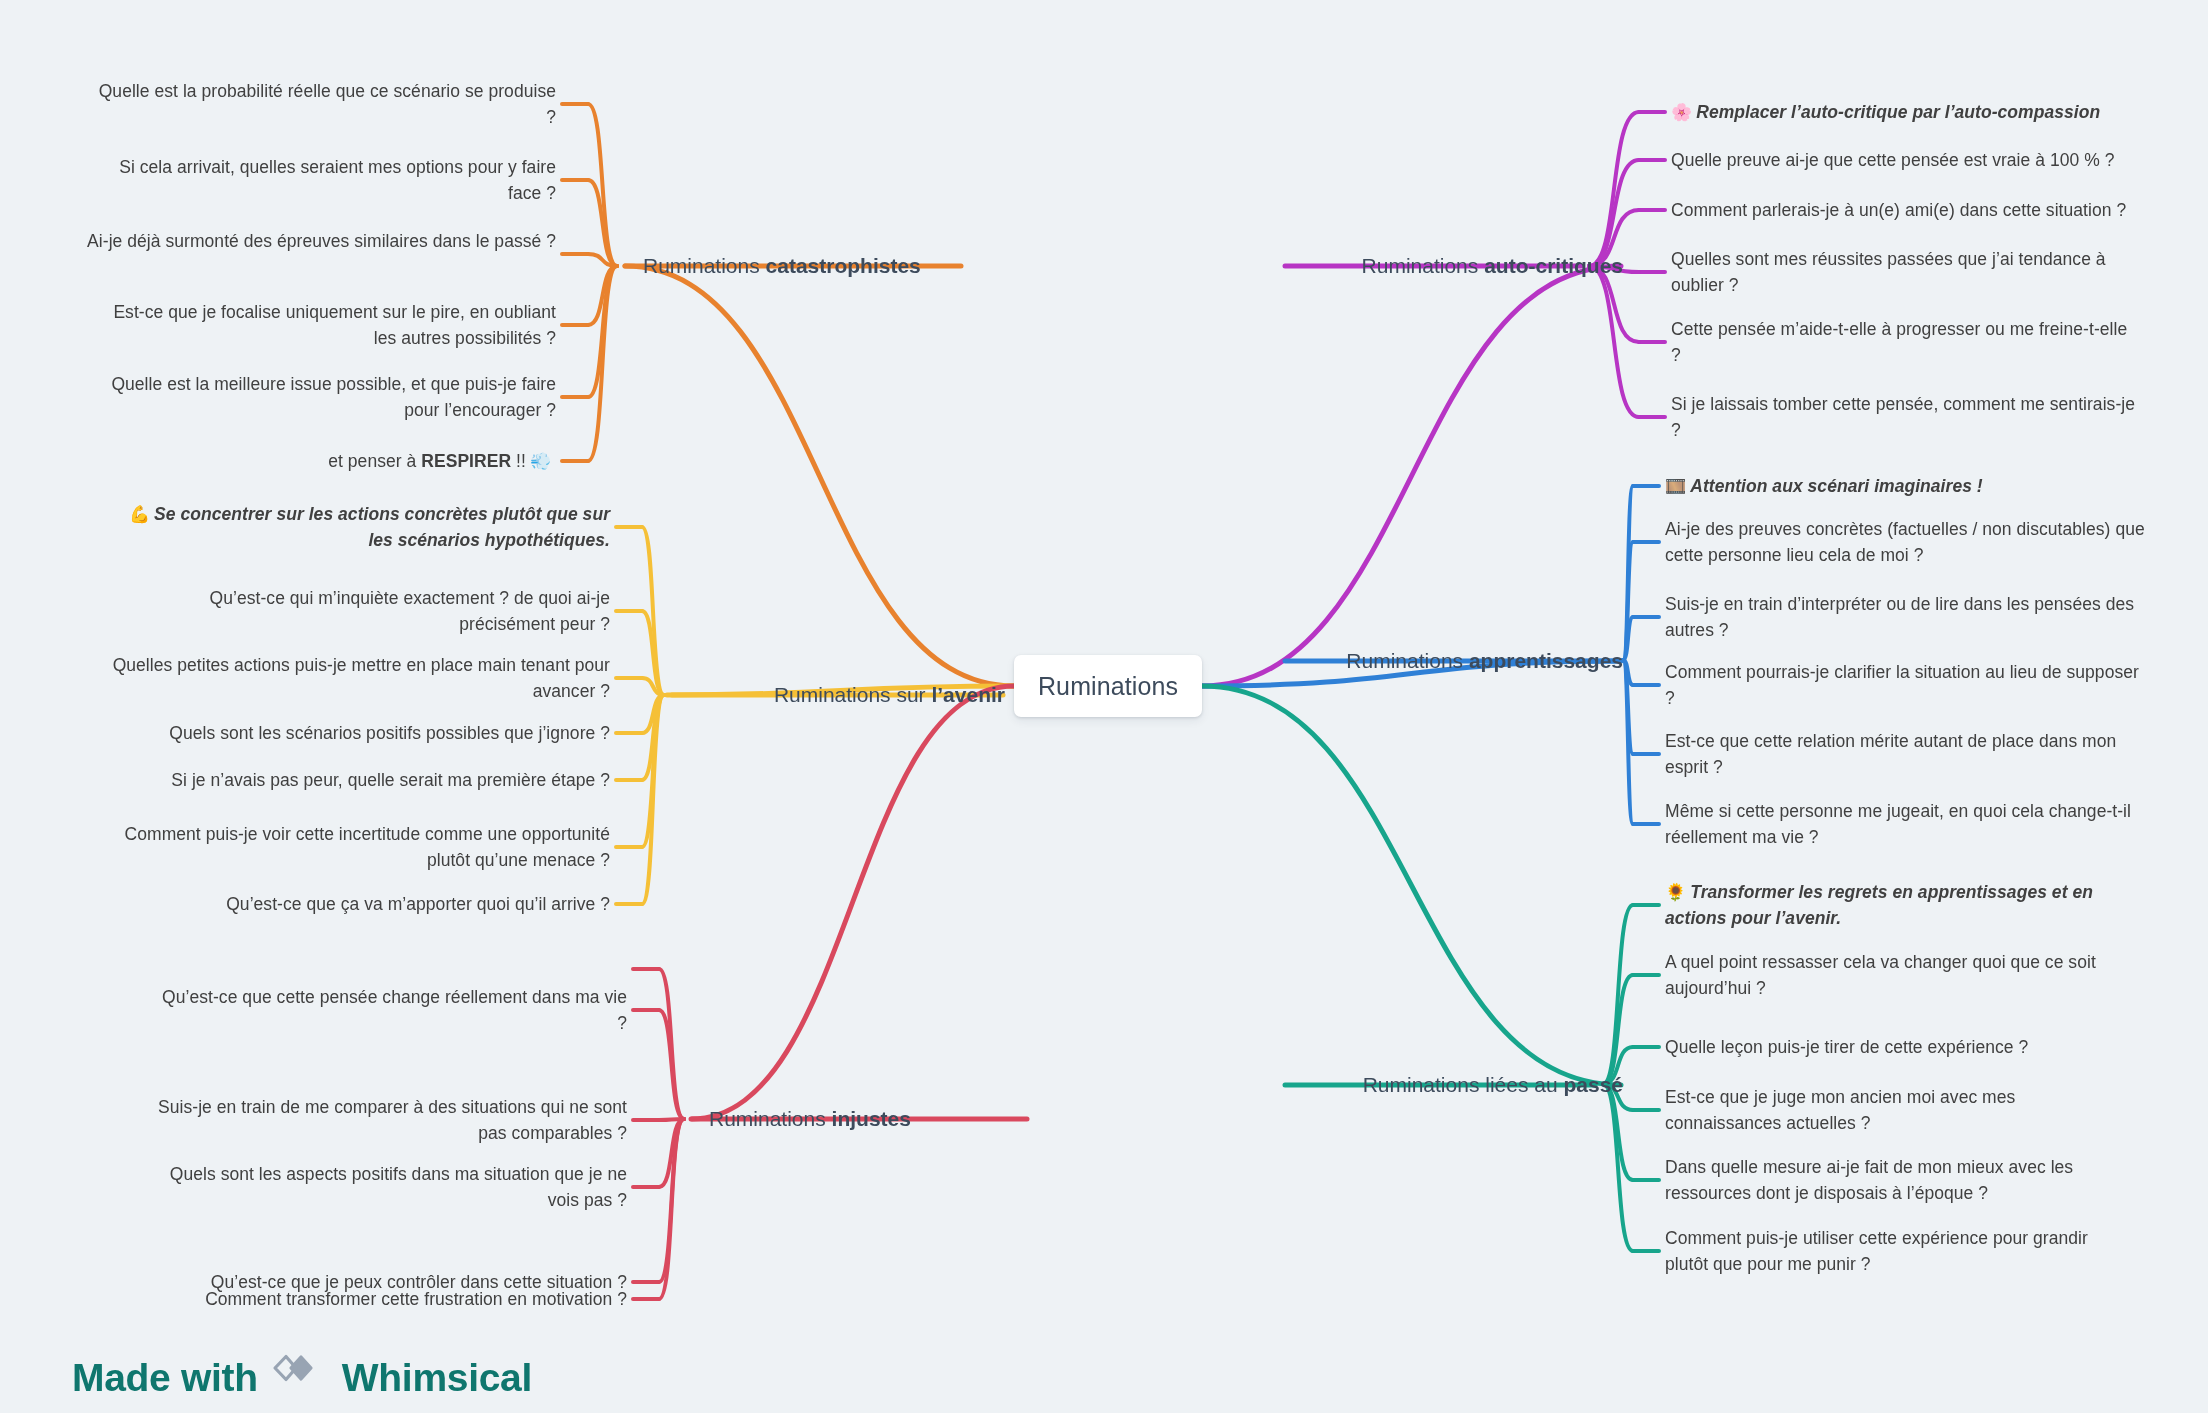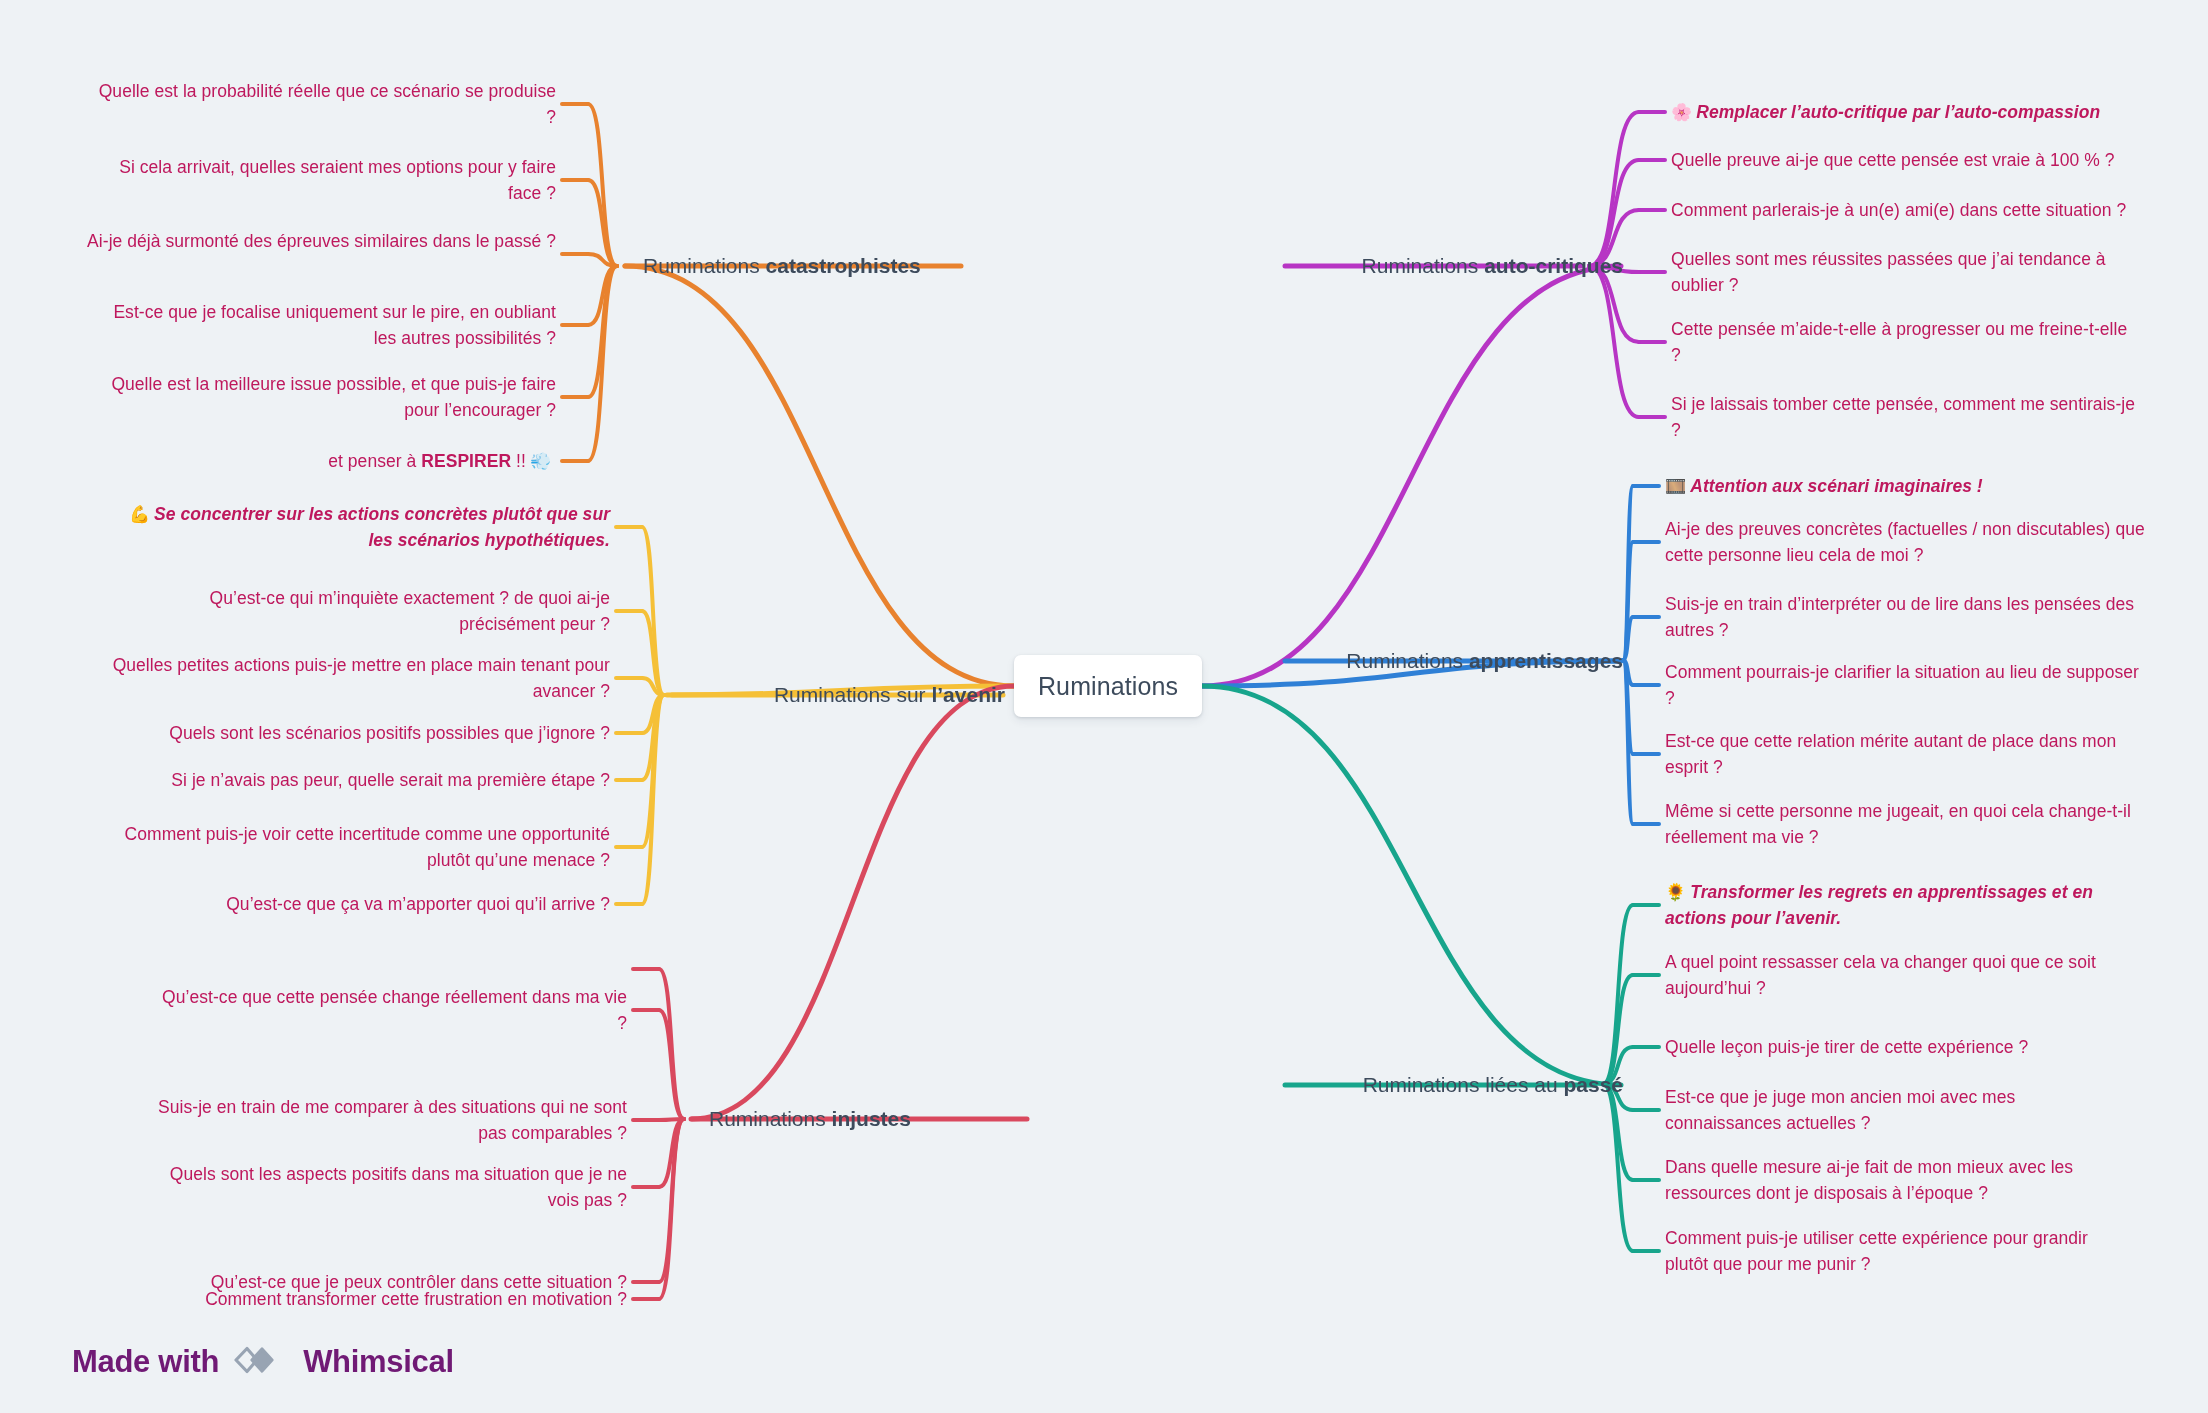--- a/index.html
+++ b/index.html
@@ -68,21 +68,21 @@
   }
   .branch-label .strong { font-weight: 700; }
   .branch-label.right { text-align: left; }
   .branch-label.left  { text-align: right; }
 
   
   .leaf {
     position: absolute;
     font-size: 17.5px;
     line-height: 25.5px;
-    color: #be185d;
+    color: #404040;
     letter-spacing: 0.05px;
   }
   .leaf.left  { text-align: right; }
   .leaf.right { text-align: left; }
   .leaf.tip {
     font-style: italic;
     font-weight: 700;
   }
   .leaf .emo {
     font-style: normal;
@@ -97,24 +97,25 @@
     position: absolute;
     left: 72px;
     top: 1340px;
     display: flex;
     align-items: center;
     gap: 13px;
     z-index: 3;
   }
   .footer .made,
   .footer .brand {
-    font-size: 31px;
+    font-size: 39px;
     font-weight: 700;
-    color: #701a75;
+    color: #0f766e;
     letter-spacing: -0.3px;
+    margin-top: 16px;
   }
   .footer .logo { display: block; }
 </style>
 </head>
 <body>
 
 <div id="canvas">
 
   <svg id="wires" viewBox="0 0 2208 1413" width="2208" height="1413">
       <path d="M 1014 686 C 819.5 686, 819.5 266, 625 266" stroke="#e8822e" stroke-width="5" fill="none" stroke-linecap="round"></path>

